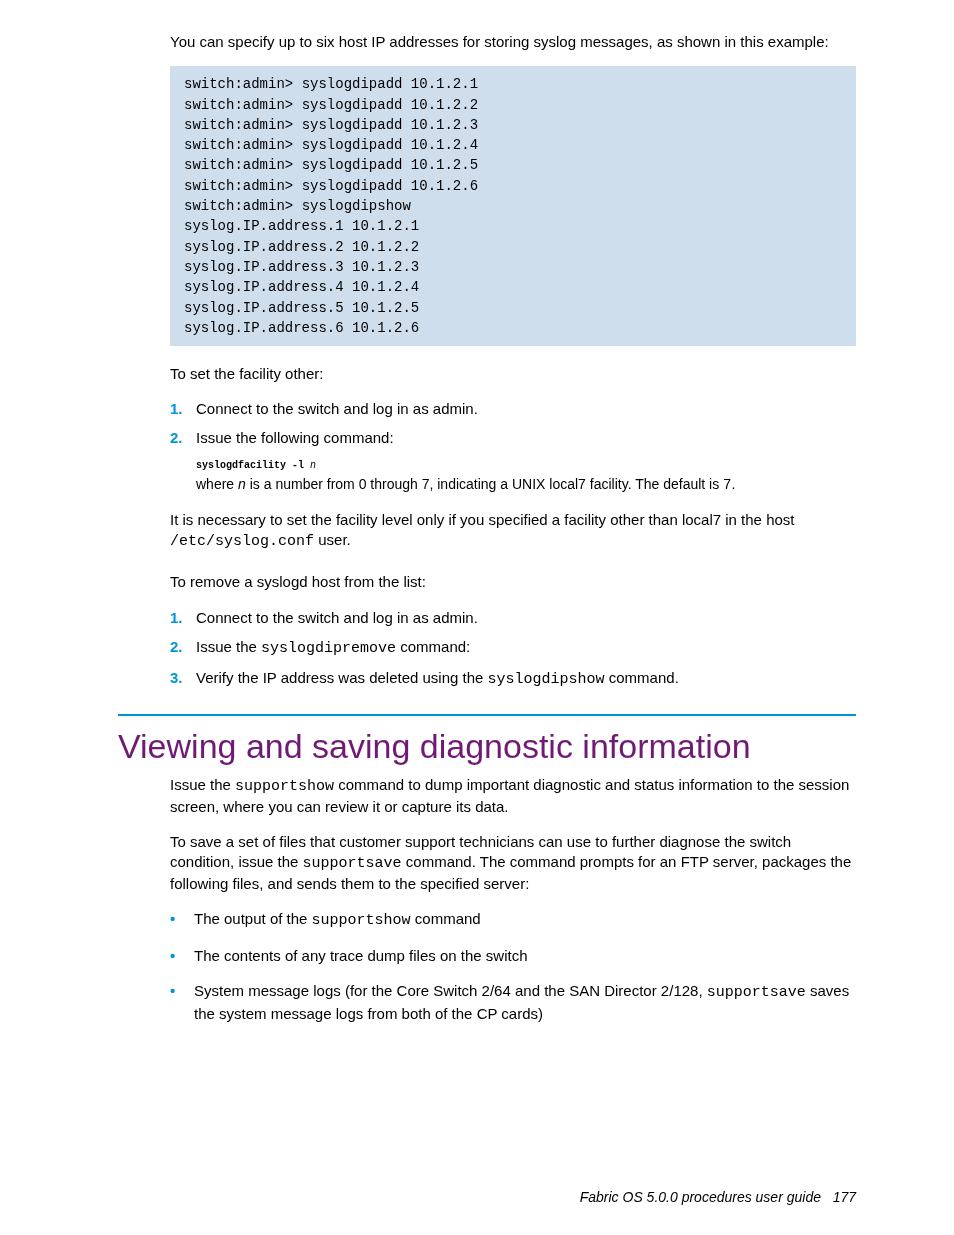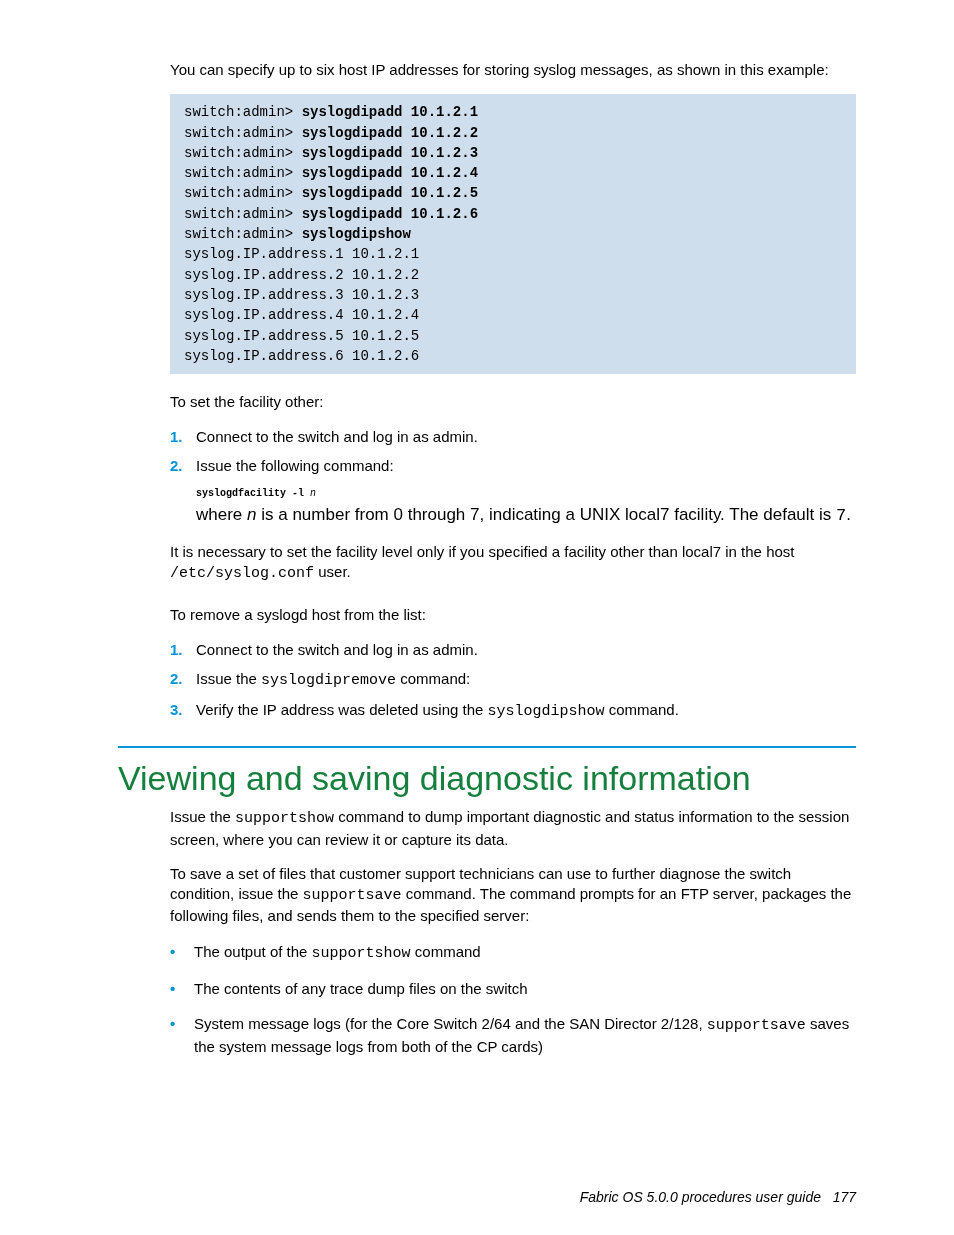--- a/index.html
+++ b/index.html
@@ -7,38 +7,38 @@
     padding: 0;
     font-family: Arial, Helvetica, sans-serif;
     background: #fff;
     color: #000;
     width: 954px;
     height: 1235px;
     position: relative;
     box-sizing: border-box;
   }
   .page {
-    padding: 60px 98px 40px 118px;
+    padding: 32px 98px 40px 118px;
   }
   .body-text {
     font-size: 15px;
     line-height: 1.35;
     margin: 0 0 14px 0;
   }
   .indent52 { margin-left: 52px; }
   .codeblock {
     background: #cfdeed;
     font-family: "Courier New", monospace;
     font-size: 14px;
     line-height: 1.45;
     padding: 8px 14px 8px 14px;
     margin: 4px 0 18px 52px;
     white-space: pre;
   }
-  .codeblock .bold { font-weight: bold; margin-top: 42px; }
+  .codeblock .bold { font-weight: normal; margin-top: 42px; }
   ol.steps {
     list-style: none;
     padding: 0;
     margin: 0 0 12px 52px;
   }
   ol.steps > li {
     display: flex;
     align-items: baseline;
     margin-bottom: 8px;
   }
@@ -55,32 +55,32 @@
   .mono { font-family: "Courier New", monospace; }
   .bold { font-weight: bold; }
   .italic { font-style: italic; }
   .cmd-indented {
     margin: 6px 0 4px 78px;
     font-family: "Courier New", monospace;
     font-size: 10px;
   }
   .sub-para {
     margin: 2px 0 14px 78px;
-    font-size: 17px;
+    font-size: 14px;
     line-height: 1.4;
   }
   .divider {
     border: none;
     border-top: 2.5px solid #0096d6;
     margin: 24px 0 12px 0;
   }
   h1.section {
     font-size: 34px;
     font-weight: normal;
-    color: #15803d;
+    color: #701a75;
     margin: 10px 0 10px 0;
     line-height: 1.1;
   }
   ul.bullets {
     list-style: none;
     padding: 0;
     margin: 4px 0 0 52px;
   }
   ul.bullets > li {
     display: flex;

